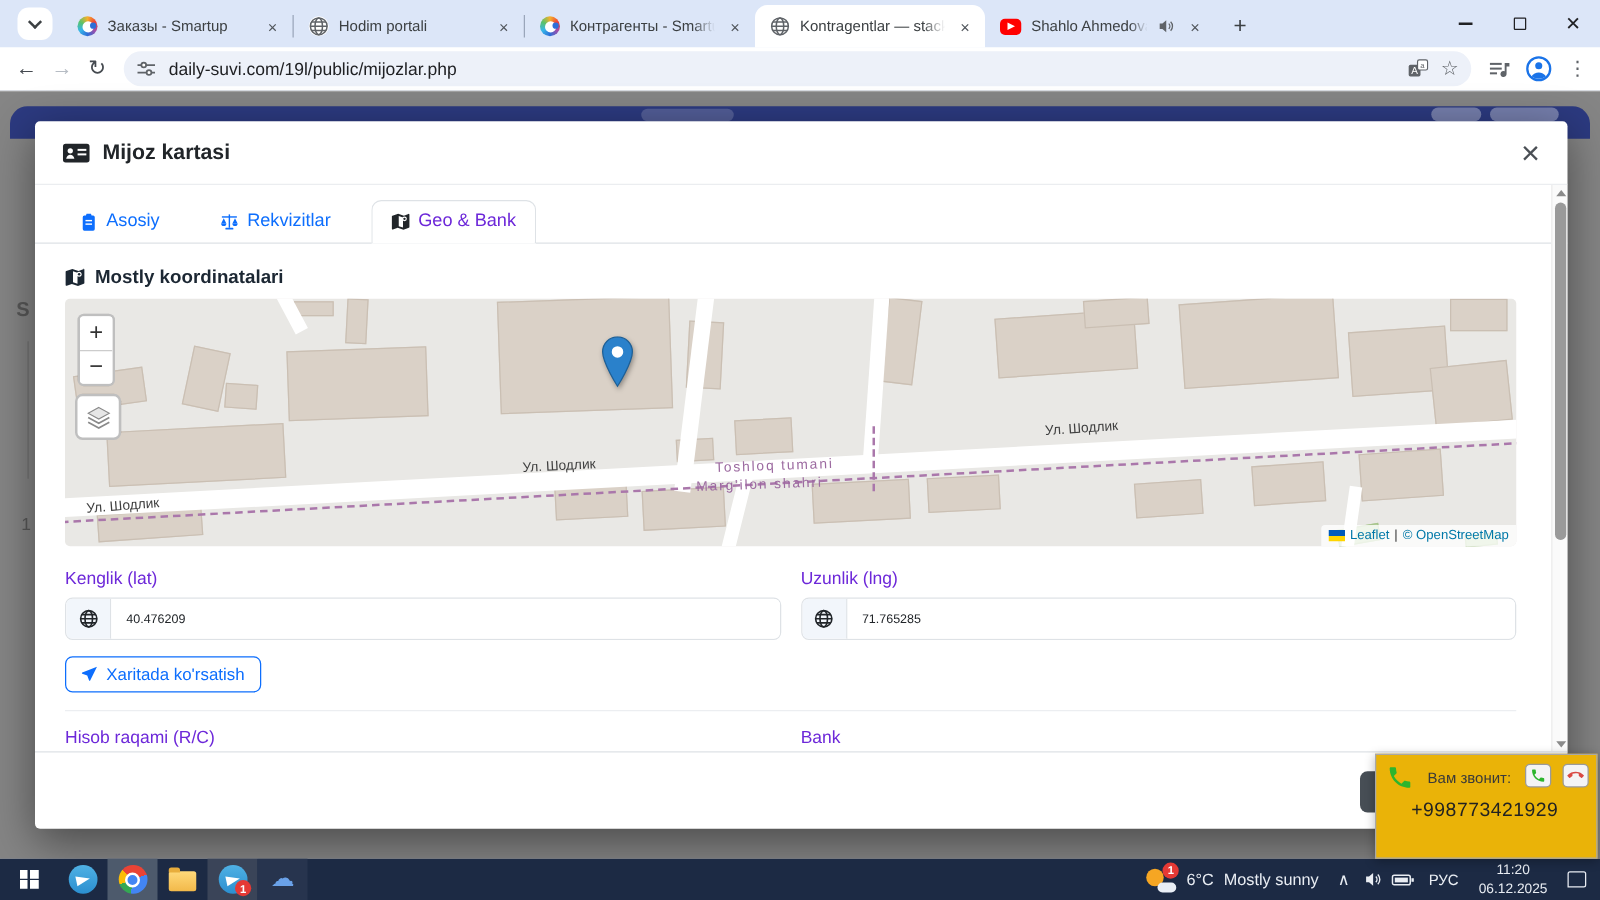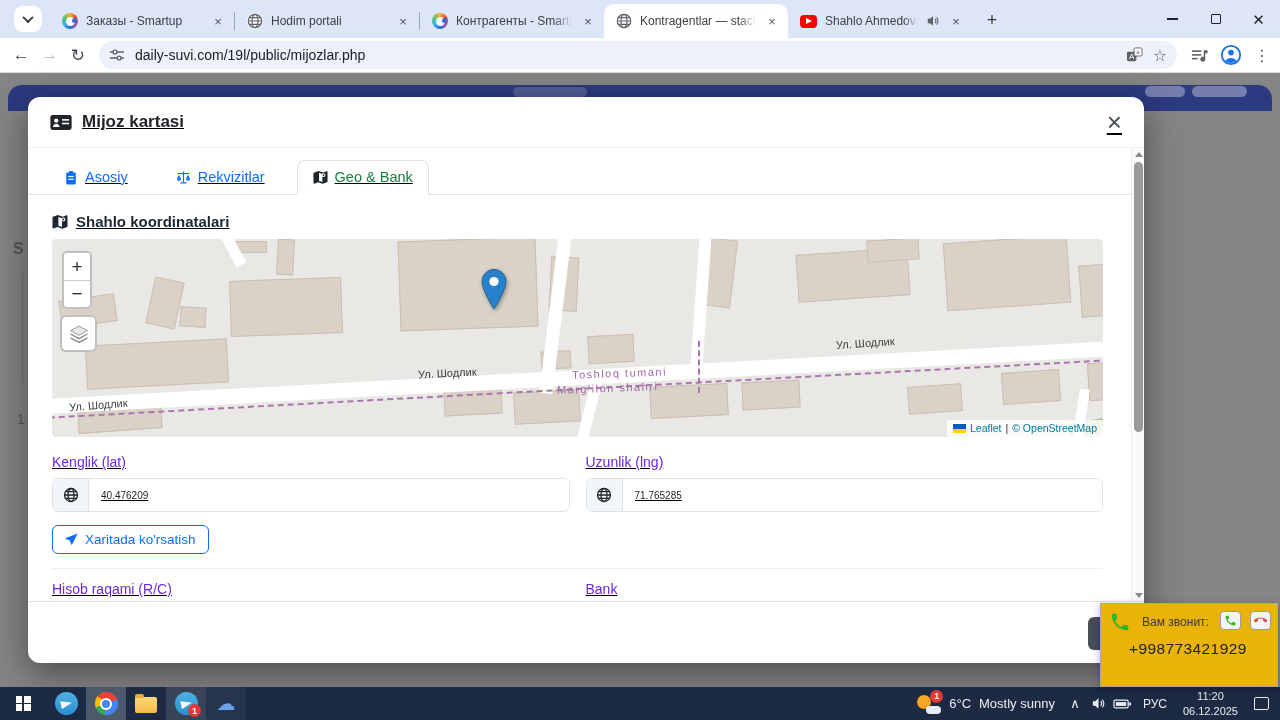--- a/index.html
+++ b/index.html
@@ -43,28 +43,28 @@
   .star { font-size:16px; color:#5f6368; cursor:pointer; }
   .kebab { font-size:16px; color:#5f6368; letter-spacing:0; cursor:pointer; }
 
   
   .page { position:absolute; top:73px; left:0; right:0; bottom:33px; background:#858585; overflow:hidden; }
   .bg-navbar { position:absolute; top:12px; left:8px; right:8px; height:26px; background:#2c3a80; border-radius:14px 14px 0 0; }
   .bg-blob { position:absolute; background:rgba(255,255,255,.35); border-radius:6px; }
   .bg-hint { position:absolute; color:#585858; font-weight:700; }
 
   
-  .modal { position:absolute; left:28px; top:97px; width:1116px; height:566px; background:#fff; border-radius:12px; box-shadow:0 10px 36px rgba(0,0,0,.45); overflow:hidden;text-decoration:underline; }
+  .modal { position:absolute; left:28px; top:97px; width:1226px; height:566px; background:#fff; border-radius:4px; box-shadow:0 10px 36px rgba(0,0,0,.45); overflow:hidden; }
   .modal-header { height:51px; display:flex; align-items:center; padding:0 22px; border-bottom:1px solid #ebedf0; }
   .modal-title { display:flex; align-items:center; gap:10px; font-size:17px; font-weight:700; color:#212529; }
   .modal-x { margin-left:auto; font-size:26px; font-weight:300; color:#4a4f55; line-height:1; cursor:pointer; }
   .scrollzone { height:453px; position:relative; overflow:hidden; }
   .nav-tabs { display:flex; gap:16px; padding:12px 0 0 20px; border-bottom:1px solid #dee2e6; }
   .nav-tab { display:flex; align-items:center; gap:7px; padding:8px 15px 9px; font-size:14.5px; color:#0d6efd; border:1px solid transparent; border-radius:8px 8px 0 0; cursor:pointer; margin-bottom:-1px; }
-  .nav-tab.active { color:#15803d; background:#fff; border-color:#dee2e6 #dee2e6 #fff; }
+  .nav-tab.active { color:#6d28d9; background:#fff; border-color:#dee2e6 #dee2e6 #fff; }
   .body-pad { padding:18px 41px 0 24px; }
   .section-title { display:flex; align-items:center; gap:8px; font-size:15px; font-weight:700; color:#1c2733; }
   
   .lmap { position:relative; margin-top:9px; height:198px; background:#e9e8e5; border-radius:4px; overflow:hidden; }
   .bld { position:absolute; background:#dad1c7; border:1px solid #cabfb3; }
   .grn { position:absolute; background:#bad4a2; border:1px solid #a7c48d; }
   .road { position:absolute; background:#fff; }
   .dash { position:absolute; border-top:2px dashed #aa77ab; }
   .dashv { position:absolute; border-left:2px dashed #aa77ab; }
   .street { position:absolute; font-size:11px; color:#3f3f3f; white-space:nowrap; }
@@ -321,21 +321,21 @@
 
       <div class="body-pad">
         <div class="section-title">
           <span>
             <svg width="16" height="16" viewBox="0 0 16 16" fill="#1c2733">
                 <path d="M15.2 1.1 10.8 2.7 5.9 1.1 1 2.8a.7.7 0 0 0-.5.7v10.4c0 .5.5.8.9.7l4.1-1.5 4.9 1.6 4.6-1.7c.3-.1.5-.4.5-.7V1.8c0-.5-.5-.8-.9-.7zM6.4 3l3.6 1.2v8.7L6.4 11.7z"></path>
                 <circle cx="11.3" cy="5.4" r="2" fill="#fff"></circle>
                 <circle cx="11.3" cy="5.4" r="1" fill="#1c2733"></circle>
               </svg>
           </span>
-          <span>Shahlo koordinatalari</span>
+          <span>Mostly koordinatalari</span>
         </div>
 
         
         <div class="lmap">
           <div class="deco">
               <div class="bld" style="left: 8px; top: 58px; width: 56px; height: 28px; transform: rotate(-8deg);"></div>
               <div class="bld" style="left: 34px; top: 103px; width: 142px; height: 44px; transform: rotate(-3deg);"></div>
               <div class="bld" style="left: 98px; top: 40px; width: 30px; height: 48px; transform: rotate(12deg);"></div>
               <div class="bld" style="left: 128px; top: 68px; width: 26px; height: 20px; transform: rotate(4deg);"></div>
               <div class="bld" style="left: 183px; top: 2px; width: 32px; height: 12px; transform: rotate(0deg);"></div>

